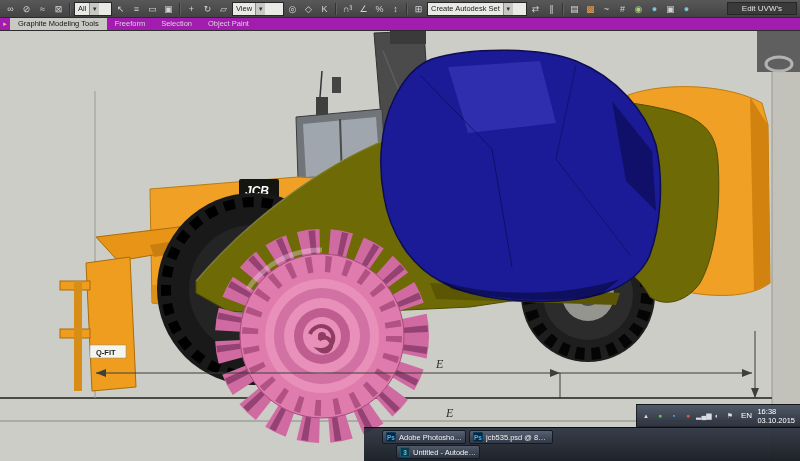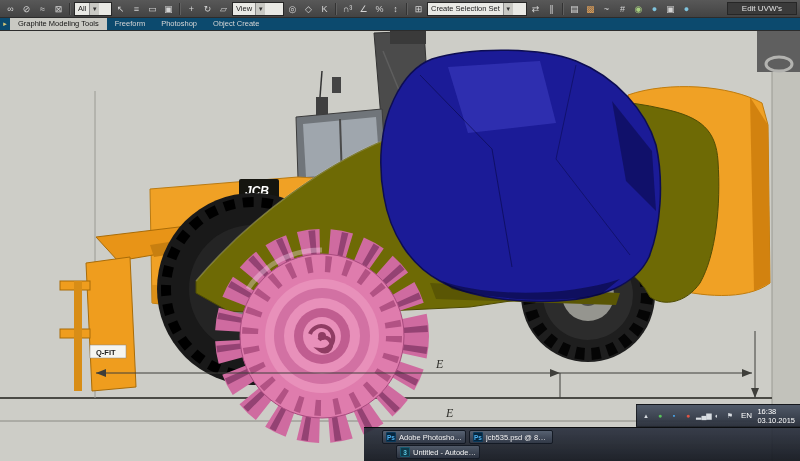--- a/index.html
+++ b/index.html
@@ -17,21 +17,21 @@
   .tb-dd{height:12px;background:#e9e9e5;color:#1c1c1c;font-size:7.5px;line-height:12px;
     border:1px solid #262626;display:flex;align-items:center;flex:0 0 auto;}
   .tb-dd .dd-label{padding:4px 3px;white-space:nowrap;overflow:hidden;}
   .tb-dd .dd-arrow{width:9px;height:100%;background:#c9c9c4;border-left:1px solid #8a8a8a;
     font-size:6px;line-height:12px;text-align:center;color:#333;}
   .dd-all{width:36px}.dd-view{width:50px}.dd-namedsel{width:98px}
   .edit-uvws{margin-left:auto;background:#3a3a3a;border:1px solid #262626;color:#e2e2e2;
     font-size:8px;line-height:11px;padding:0 14px;flex:0 0 auto;}
 
   
-  .tabs{position:absolute;top:18px;left:0;right:0;height:13px;background:#0c4a6e;
+  .tabs{position:absolute;top:18px;left:0;right:0;height:13px;background:#a21caf;
     display:flex;align-items:flex-start;font-size:7.5px;border-bottom:1px solid #2c2c2c;box-sizing:border-box;}
   .tabs .chev{width:10px;line-height:12px;text-align:center;color:#d8c878;font-size:7px;}
   .tab{padding:0 8px;line-height:12px;color:#d6d6d6;white-space:nowrap;cursor:default;}
   .tab.active{background:#c9c9c3;color:#141414;}
 
   
   .viewport{position:absolute;top:31px;left:0;width:800px;height:302px;}
   .viewport svg{display:block}
   .dimtext{font-family:"Liberation Serif",serif;font-style:italic;}
 
@@ -90,43 +90,43 @@
     <span class="tbi">◇</span>
     <span class="tbi">K</span>
     <span class="tb-sep"></span>
     <span class="tbi">∩³</span>
     <span class="tbi">∠</span>
     <span class="tbi">%</span>
     <span class="tbi">↕</span>
     <span class="tb-sep"></span>
     <span class="tbi">⊞</span>
     <span class="tb-dd dd-namedsel">
-      <span class="dd-label">Create Selection Set</span>
+      <span class="dd-label">Create Autodesk Set</span>
       <span class="dd-arrow">▼</span>
     </span>
     <span class="tbi">⇄</span>
     <span class="tbi">∥</span>
     <span class="tb-sep"></span>
     <span class="tbi">▤</span>
     <span class="tbi c-orange">▩</span>
     <span class="tbi">~</span>
     <span class="tbi">#</span>
     <span class="tbi c-green">◉</span>
     <span class="tbi c-teal">●</span>
     <span class="tbi">▣</span>
     <span class="tbi c-teal">●</span>
     <span class="edit-uvws">Edit UVW's</span>
   </div>
 
   <div class="tabs">
     <span class="chev">▸</span>
     <span class="tab active">Graphite Modeling Tools</span>
     <span class="tab">Freeform</span>
-    <span class="tab">Photoshop</span>
-    <span class="tab">Object Create</span>
+    <span class="tab">Selection</span>
+    <span class="tab">Object Paint</span>
   </div>
 
   <div class="viewport">
     <svg width="800" height="430" viewBox="0 0 800 430" xmlns="http://www.w3.org/2000/svg">
 
       <rect x="0" y="0" width="800" height="430" fill="#cdcdc7"></rect>
       <rect x="772" y="0" width="28" height="430" fill="#c2c2bb"></rect>
       <line x1="772" y1="0" x2="772" y2="430" stroke="#9a9a93" stroke-width="1"></line>
 
       <g>

